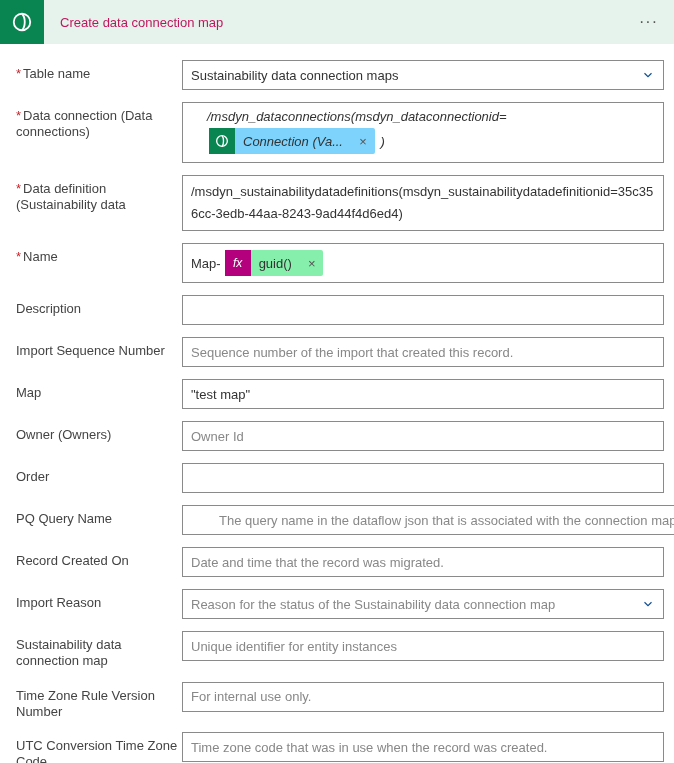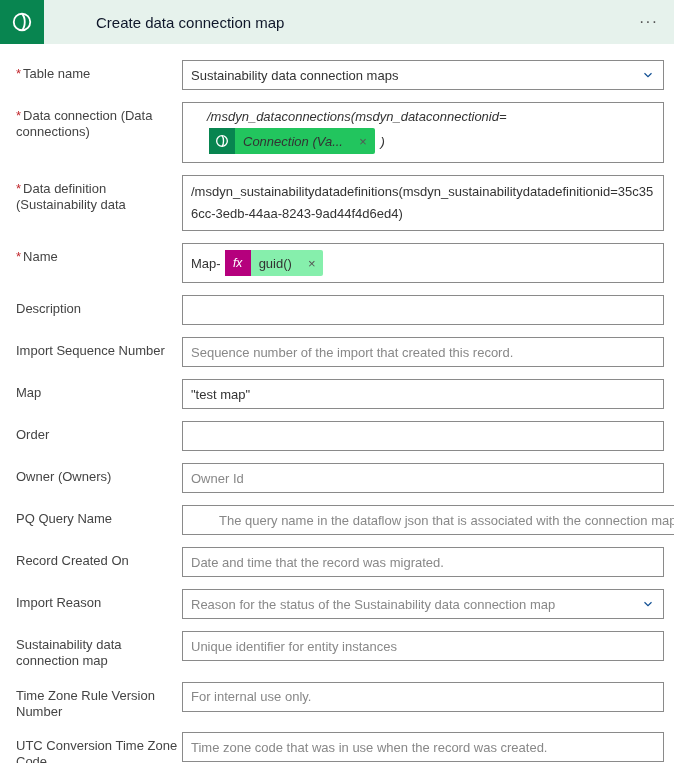--- a/index.html
+++ b/index.html
@@ -23,23 +23,22 @@
     height: 44px;
     background: #088550;
     display: flex;
     align-items: center;
     justify-content: center;
   }
   .header-icon svg { width: 22px; height: 22px; }
   .header-title {
     flex: 1;
     padding-left: 16px;
-    font-size: 15px;
-    color: #0f172a;
-    margin-left: 36px;
+    font-size: 13px;
+    color: #be185d;
   }
   .header-dots {
     color: #555;
     font-size: 16px;
     letter-spacing: 1px;
     padding: 0 4px;
   }
   .form {
     padding: 16px 10px 10px 16px;
   }
@@ -86,21 +85,21 @@
   }
   .chevron svg { width: 14px; height: 14px; }
   .chip {
     display: inline-flex;
     align-items: center;
     border-radius: 2px;
     margin: 2px 2px;
     height: 26px;
   }
   .chip-conn {
-    background: #22c55e;
+    background: #7dd3fc;
   }
   .chip-conn .cc-ico {
     width: 26px; height: 26px;
     background: #088550;
     display: flex; align-items: center; justify-content: center;
   }
   .chip-conn .cc-ico svg { width: 16px; height: 16px; }
   .chip-conn .cc-txt {
     padding: 0 8px;
     color: #333;
@@ -229,32 +228,32 @@
   <div class="row">
     <div class="label">Map</div>
     <div class="field">
         <div class="control">
       <span class="text">"test map"</span>
     </div>
       </div>
   </div>
 
   <div class="row">
+    <div class="label">Owner (Owners)</div>
+    <div class="field">
+        <div class="control">
+      <span class="placeholder">Owner Id</span>
+    </div>
+      </div>
+  </div>
+
+  <div class="row">
     <div class="label">Order</div>
     <div class="field">
         <div class="control"></div>
-      </div>
-  </div>
-
-  <div class="row">
-    <div class="label">Owner (Owners)</div>
-    <div class="field">
-        <div class="control">
-      <span class="placeholder">Owner Id</span>
-    </div>
       </div>
   </div>
 
   <div class="row">
     <div class="label">PQ Query Name</div>
     <div class="field">
         <div class="control" style="overflow:hidden; white-space:nowrap;padding-left:36px;">
       <span class="placeholder">The query name in the dataflow json that is associated with the connection map</span>
     </div>
       </div>

